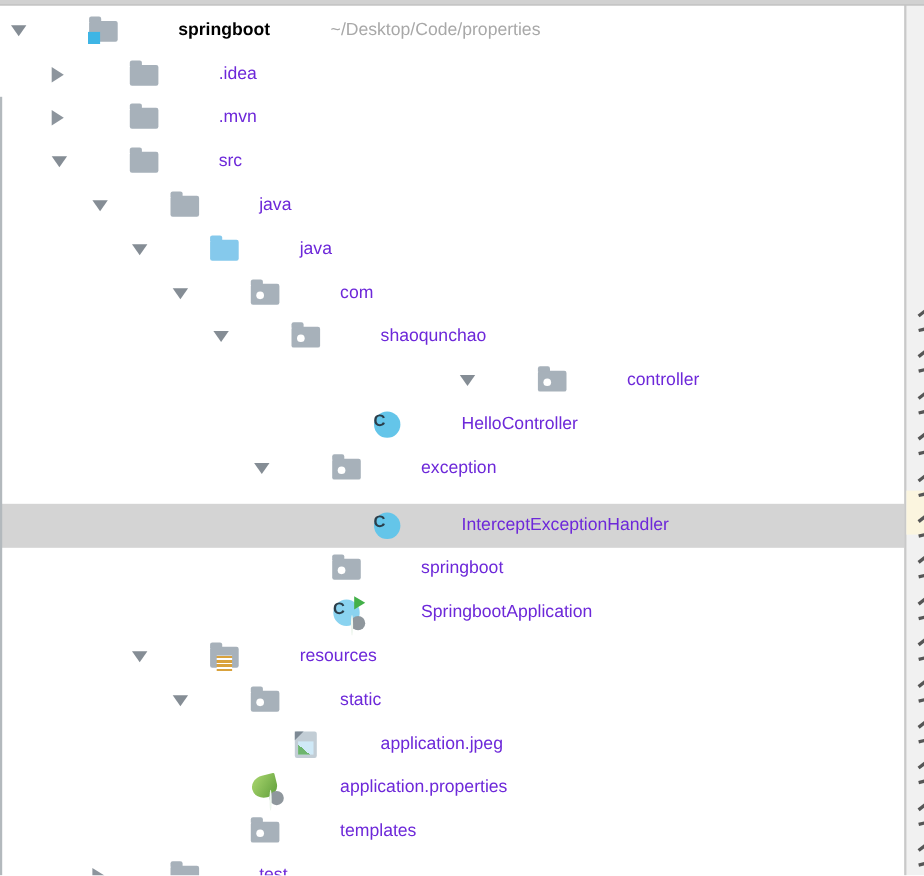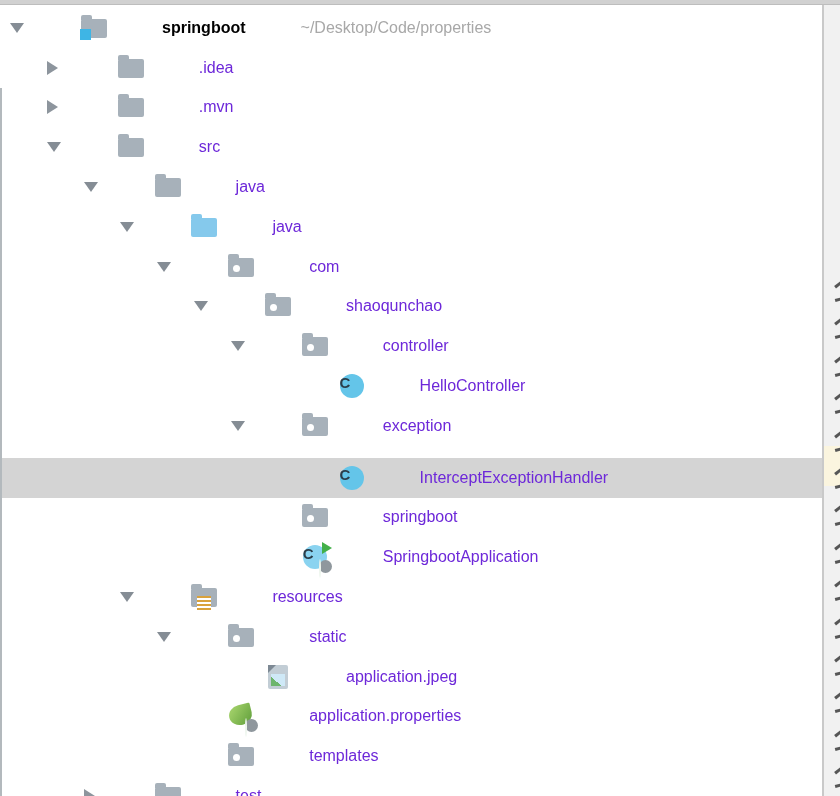--- a/index.html
+++ b/index.html
@@ -140,21 +140,21 @@
     <span class="arrow expanded">
           <i></i>
         </span>
     <span class="icon">
           <i class="p-folder"></i>
           <i class="p-dot"></i>
         </span>
     <span class="label">shaoqunchao</span>
 
   </div>
-      <div class="row" style="padding-left: 230.8px;">
+      <div class="row" style="padding-left: 230.8px; justify-content: center;">
     <span class="arrow expanded">
           <i></i>
         </span>
     <span class="icon">
           <i class="p-folder"></i>
           <i class="p-dot"></i>
         </span>
     <span class="label">controller</span>
 
   </div>

